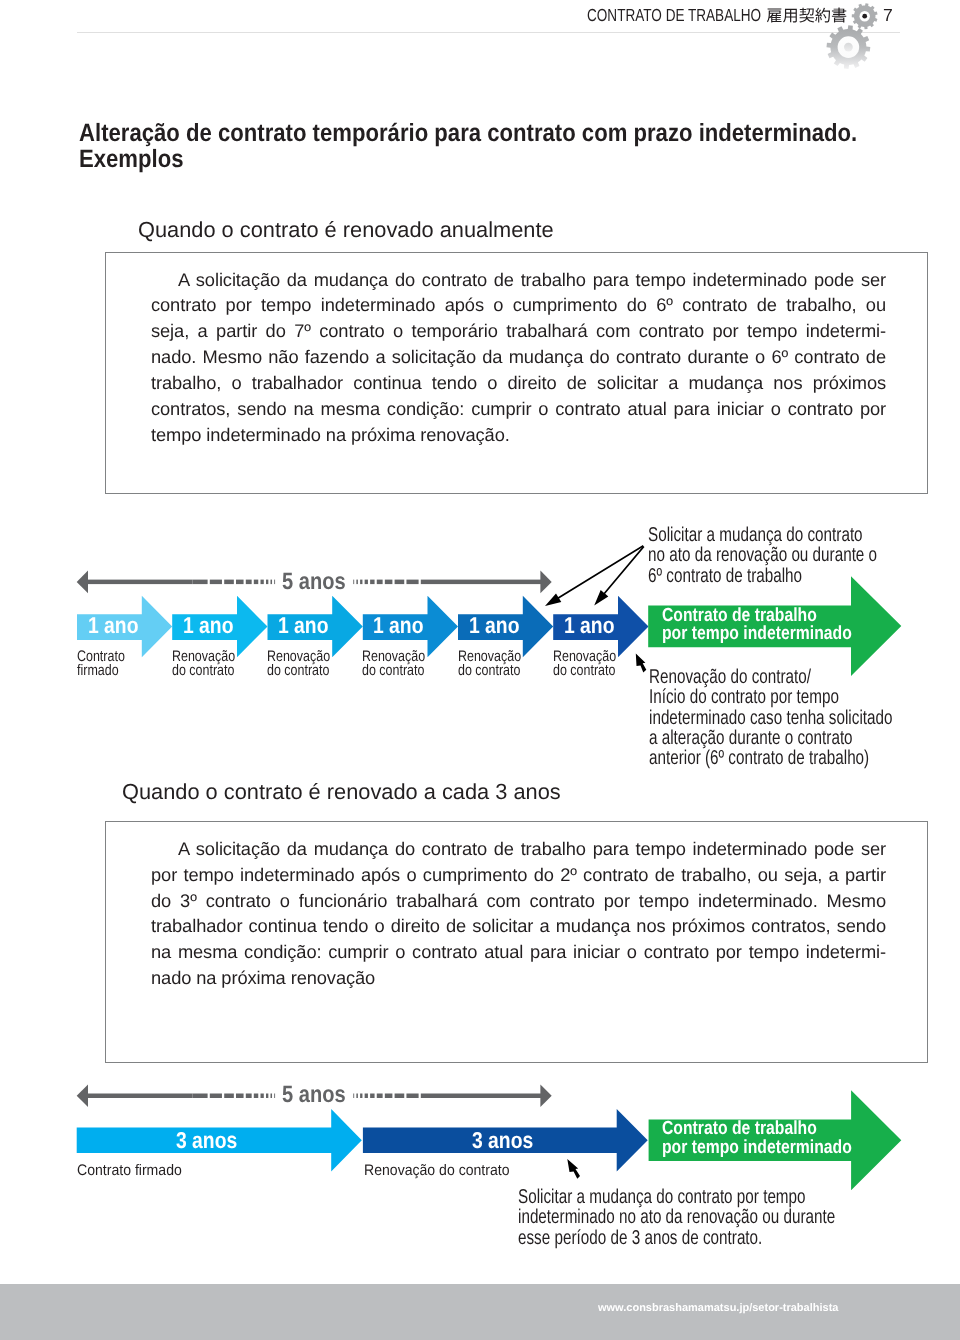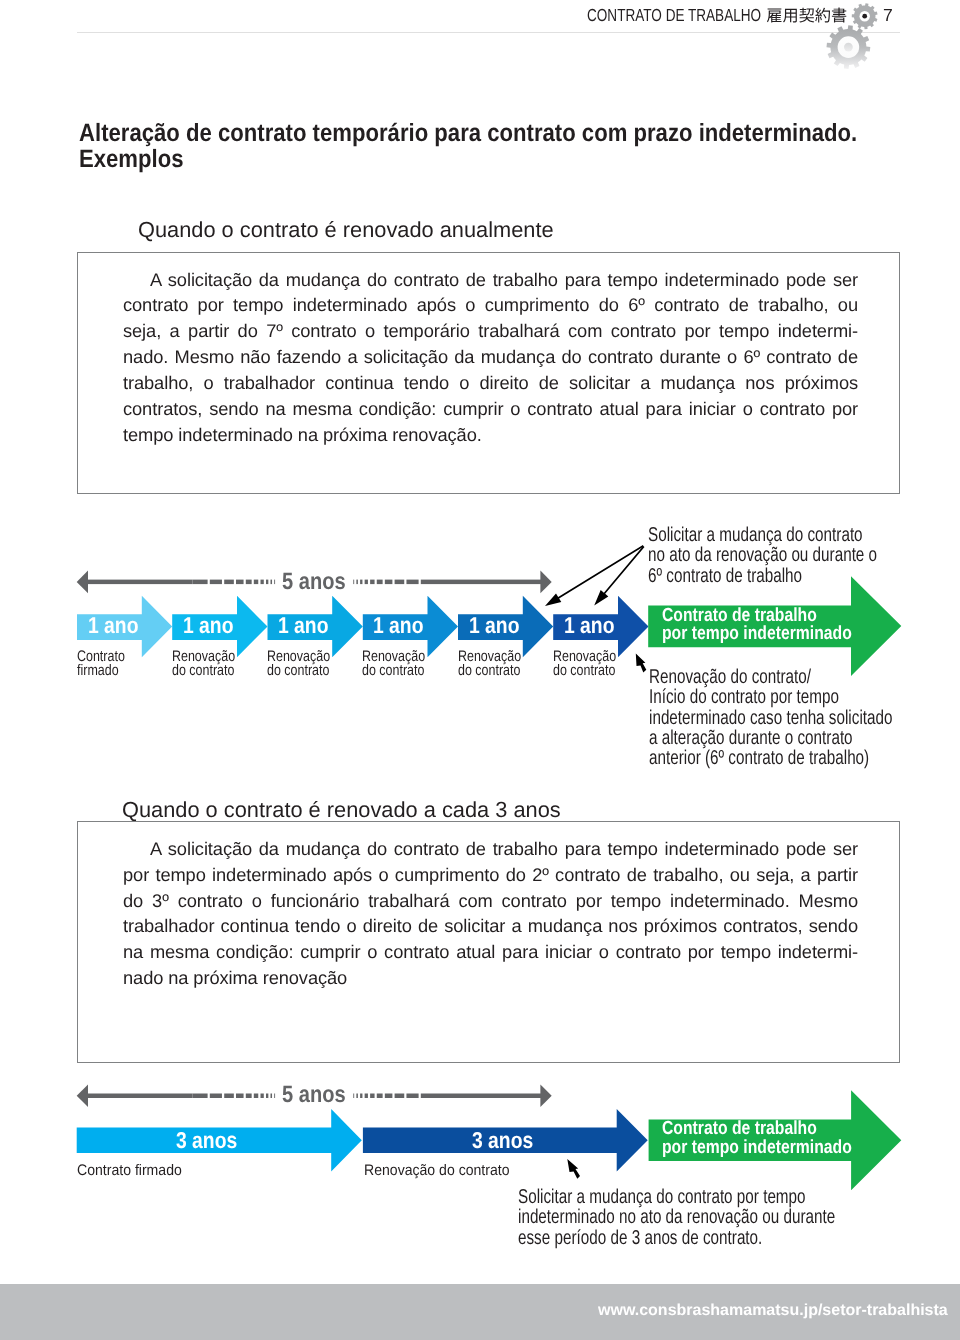--- a/index.html
+++ b/index.html
@@ -8,27 +8,27 @@
      -webkit-font-smoothing:antialiased;text-rendering:geometricPrecision;}
 .page{position:absolute;left:0;top:0;width:836px;height:1340px;}
 .hdr-rule{position:absolute;left:77px;top:32px;width:823px;height:1px;background:#e0e0e0;}
 .hdr-text{position:absolute;left:587.4px;top:5.2px;font-size:17.4px;white-space:nowrap;
           transform:scaleX(.78);transform-origin:0 0;}
 .hdr-jp{position:absolute;left:766px;top:7.1px;width:81.5px;height:16.33px;}
 .pg-num{position:absolute;left:883px;top:5.2px;font-size:17.6px;}
 h1.title{position:absolute;left:78.6px;top:119.6px;margin:0;font-size:25px;font-weight:bold;
          line-height:26.3px;width:980px;transform:scaleX(.885);transform-origin:0 0;}
 .sec-head{position:absolute;font-size:21.8px;white-space:nowrap;}
-.box{position:absolute;border:1px solid #808284;box-sizing:border-box;}
+.box{position:absolute;border:1px solid #808284;box-sizing:border-box;margin-left:28px;}
 .box .ln{font-size:18.3px;line-height:25.85px;letter-spacing:-.1px;height:25.85px;
          text-align:justify;text-align-last:justify;white-space:pre-wrap;}
 .box .ln.last{text-align-last:left;}
 .box .ln.first{text-indent:27px;}
 .footer{position:absolute;left:0;top:1284px;width:960px;height:56px;background:#bcbec0;}
-.footer span{position:absolute;left:598px;top:18px;color:#fff;font-size:16px;font-weight:bold;}
+.footer span{position:absolute;left:598px;top:18px;color:#fff;font-size:11px;font-weight:bold;}
 .dg{position:absolute;left:0;top:0;width:960px;height:1340px;overflow:visible;}
 .cap{position:absolute;font-size:15.3px;line-height:13.6px;color:#231f20;white-space:pre;
      transform:scaleX(.815);transform-origin:0 0;}
 .cap2{position:absolute;font-size:15.3px;line-height:13.6px;color:#231f20;white-space:pre;
       transform:scaleX(.92);transform-origin:0 0;}
 .callout{position:absolute;font-size:20px;line-height:20.3px;white-space:pre;
          transform:scaleX(.763);transform-origin:0 0;}
 </style>
 </head>
 <body>
@@ -142,21 +142,21 @@
   <div style="position:absolute;left:282.2px;top:568.5px;font-size:23.6px;font-weight:bold;color:#636466;transform:scaleX(.851);transform-origin:0 0;">5 anos</div>
   <div class="callout" style="left:648.4px;top:525.1px;">Solicitar a mudança do contrato
 no ato da renovação ou durante o
 6º contrato de trabalho</div>
   <div class="callout" style="left:648.7px;top:667.0px;">Renovação do contrato/
 Início do contrato por tempo
 indeterminado caso tenha solicitado
 a alteração durante o contrato
 anterior (6º contrato de trabalho)</div>
 
-  <div class="sec-head" style="left:122px;top:797px;">Quando o contrato é renovado a cada 3 anos</div>
+  <div class="sec-head" style="left:122px;top:779px;">Quando o contrato é renovado a cada 3 anos</div>
   <div class="box" style="left:77px;top:821.4px;width:823px;height:241.2px;padding:13.5px 41px 0 45px;">
     <div id="sec2lines">
         <div class="ln first">A solicitação da mudança do contrato de trabalho para tempo indeterminado pode ser</div>
         <div class="ln">por tempo indeterminado após o cumprimento do 2º contrato de trabalho, ou seja, a partir</div>
         <div class="ln">do 3º contrato o funcionário trabalhará com contrato por tempo indeterminado. Mesmo</div>
         <div class="ln">trabalhador continua tendo o direito de solicitar a mudança nos próximos contratos, sendo</div>
         <div class="ln">na mesma condição: cumprir o contrato atual para iniciar o contrato por tempo indetermi-</div>
         <div class="ln last">nado na próxima renovação</div>
       </div>
   </div>

